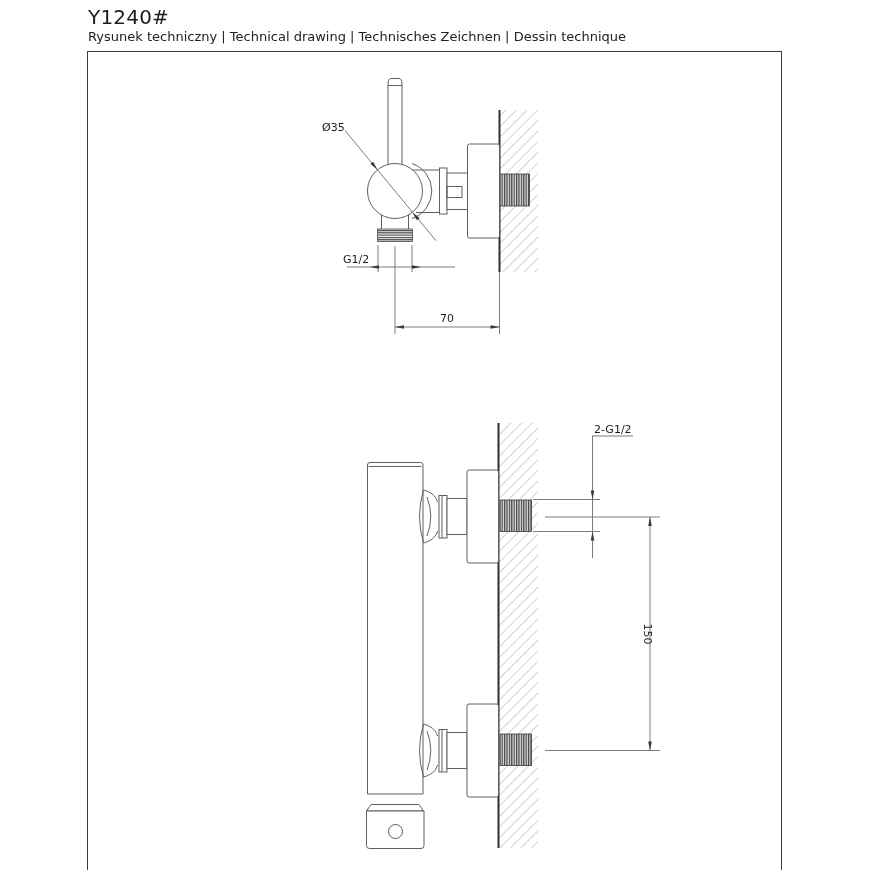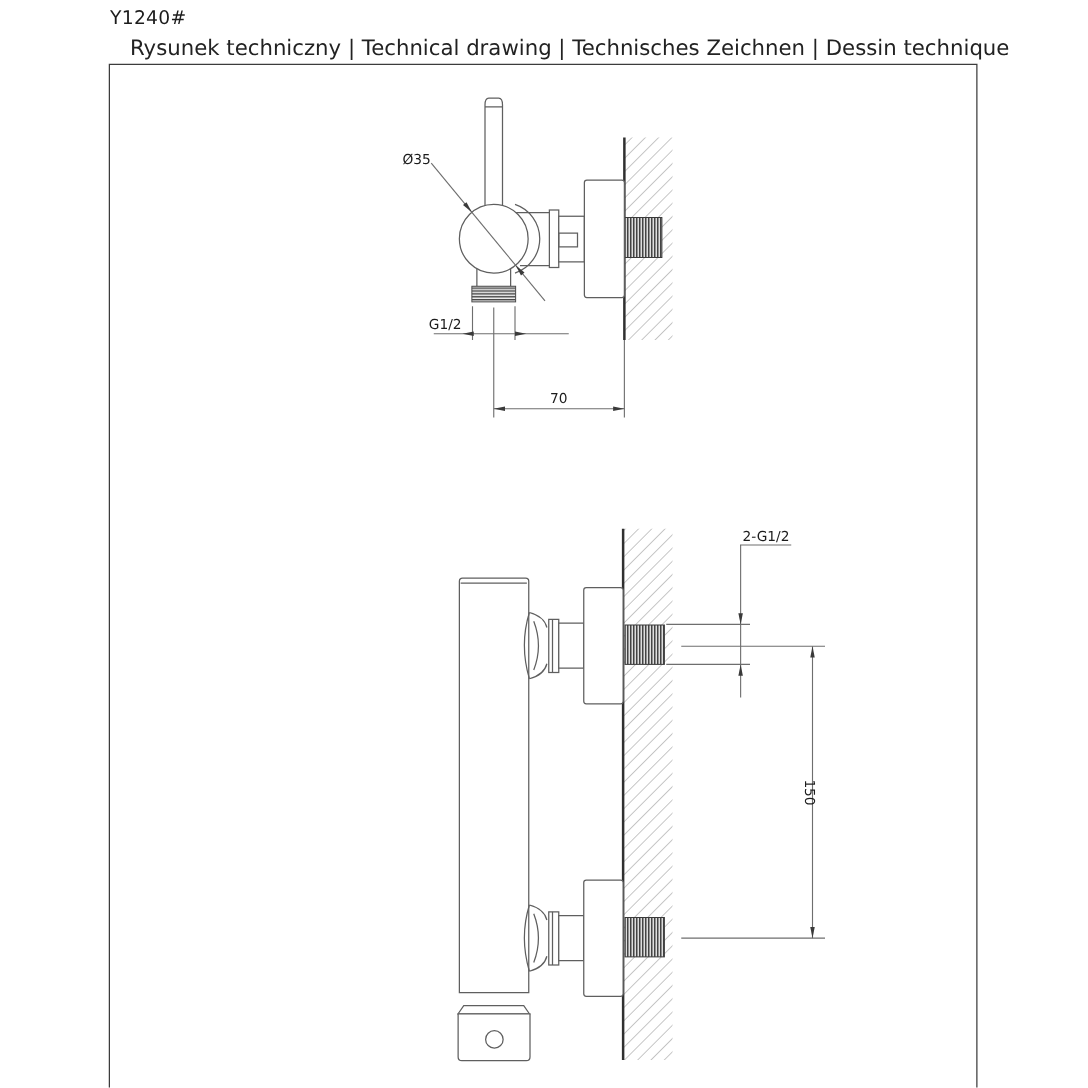--- a/index.html
+++ b/index.html
@@ -1,19 +1,19 @@
 <!DOCTYPE html>
 <html><head>
 <meta charset="utf-8">
 <style>
   html,body{margin:0;padding:0;background:#ffffff;}
   body{width:870px;height:870px;position:relative;overflow:hidden;
        font-family:"DejaVu Sans","Liberation Sans",sans-serif;}
-  .hdr-title{position:absolute;left:88px;top:5px;font-size:15px;color:#1c1c1c;letter-spacing:.2px;}
-  .hdr-sub{position:absolute;left:104px;top:29px;font-size:17px;color:#222222;}
+  .hdr-title{position:absolute;left:88px;top:5px;font-size:20px;color:#1c1c1c;letter-spacing:.2px;}
+  .hdr-sub{position:absolute;left:88px;top:29px;font-size:13px;color:#222222;}
   .frame{position:absolute;left:87px;top:51px;width:693px;height:830px;
          border:1px solid #3c3c3c;background:#ffffff;}
   svg{position:absolute;left:87px;top:51px;}
   svg text{font-family:"DejaVu Sans","Liberation Sans",sans-serif;font-size:11px;fill:#1c1c1c;}
   .outline{fill:none;stroke:#5f5f5f;stroke-width:1;}
   .outline-f{fill:#ffffff;stroke:#5f5f5f;stroke-width:1;}
   .dim{fill:none;stroke:#6e6e6e;stroke-width:0.9;}
   .arr{fill:#3a3a3a;stroke:none;}
   .wallline{fill:none;stroke:#303030;stroke-width:2;}
 </style>

